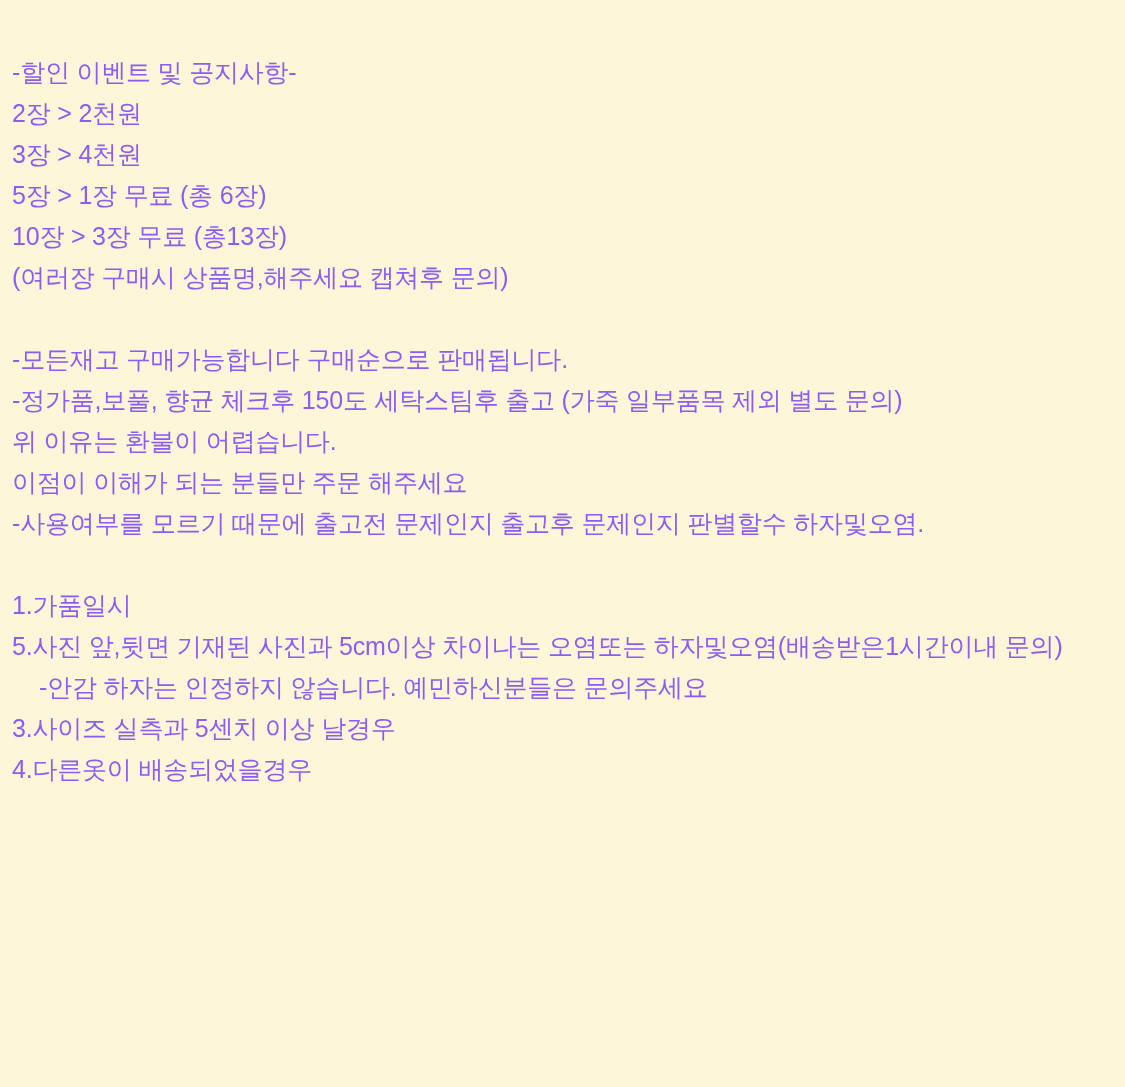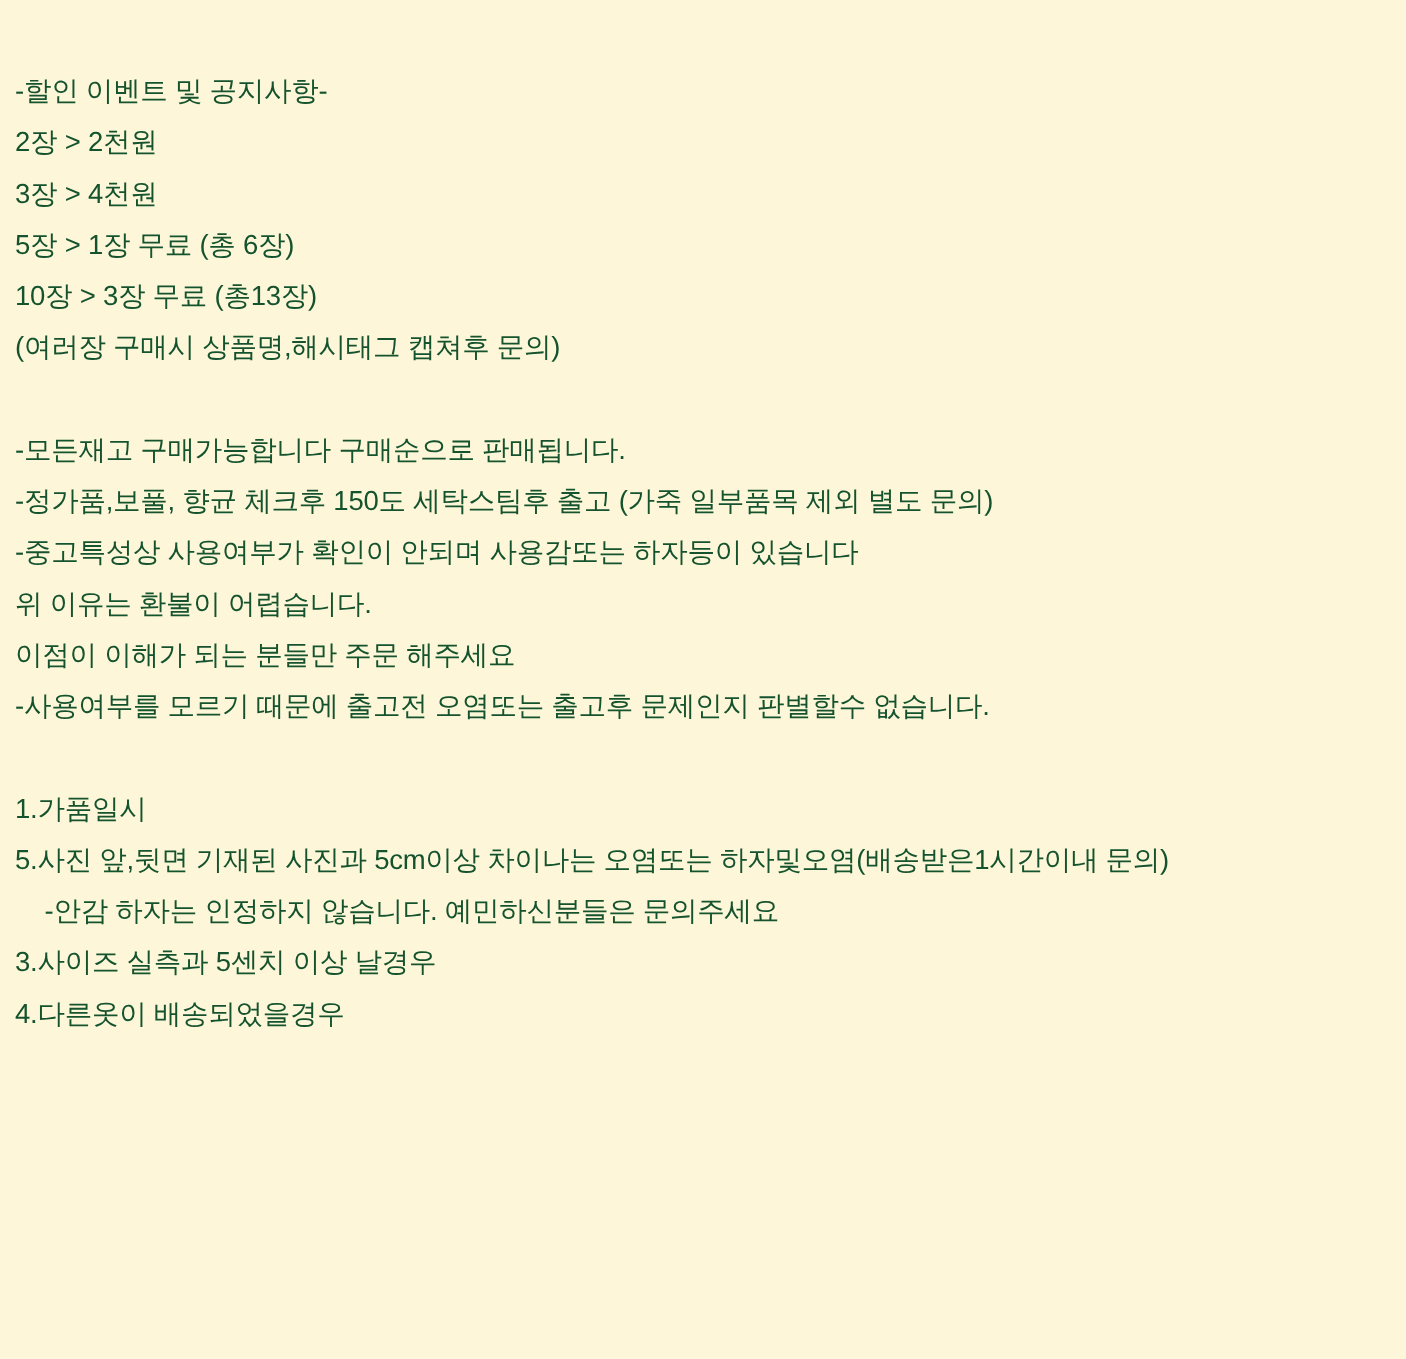--- a/index.html
+++ b/index.html
@@ -19,53 +19,52 @@
     height: 1087px;
     background: #fdf6d8;
     box-sizing: border-box;
     padding: 52px 0 0 12px;
   }
   .block {
     margin: 0;
     padding: 0;
   }
   .line {
-    font-size: 22px;
+    font-size: 25px;
     line-height: 41px;
     letter-spacing: -0.2px;
     white-space: pre;
-    color: #14532d;
+    color: #8b5cf6;
   }
   .spacer {
     height: 41px;
   }
 </style>
 </head>
 <body>
 
 <div class="page">
 
   <div class="block">
     <div class="line">-할인 이벤트 및 공지사항-</div>
     <div class="line">2장 &gt; 2천원</div>
     <div class="line">3장 &gt; 4천원</div>
     <div class="line">5장 &gt; 1장 무료 (총 6장)</div>
     <div class="line">10장 &gt; 3장 무료 (총13장)</div>
-    <div class="line">(여러장 구매시 상품명,해시태그 캡쳐후 문의)</div>
+    <div class="line">(여러장 구매시 상품명,해주세요 캡쳐후 문의)</div>
   </div>
 
   <div class="spacer"></div>
 
   <div class="block">
     <div class="line">-모든재고 구매가능합니다 구매순으로 판매됩니다.</div>
     <div class="line">-정가품,보풀, 향균 체크후 150도 세탁스팀후 출고 (가죽 일부품목 제외 별도 문의)</div>
-    <div class="line">-중고특성상 사용여부가 확인이 안되며 사용감또는 하자등이 있습니다</div>
     <div class="line">위 이유는 환불이 어렵습니다.</div>
     <div class="line">이점이 이해가 되는 분들만 주문 해주세요</div>
-    <div class="line">-사용여부를 모르기 때문에 출고전 오염또는 출고후 문제인지 판별할수 없습니다.</div>
+    <div class="line">-사용여부를 모르기 때문에 출고전 문제인지 출고후 문제인지 판별할수 하자및오염.</div>
   </div>
 
   <div class="spacer"></div>
 
   <div class="block">
     <div class="line">1.가품일시</div>
     <div class="line">5.사진 앞,뒷면 기재된 사진과 5cm이상 차이나는 오염또는 하자및오염(배송받은1시간이내 문의)</div>
     <div class="line">    -안감 하자는 인정하지 않습니다. 예민하신분들은 문의주세요</div>
     <div class="line">3.사이즈 실측과 5센치 이상 날경우</div>
     <div class="line">4.다른옷이 배송되었을경우</div>

